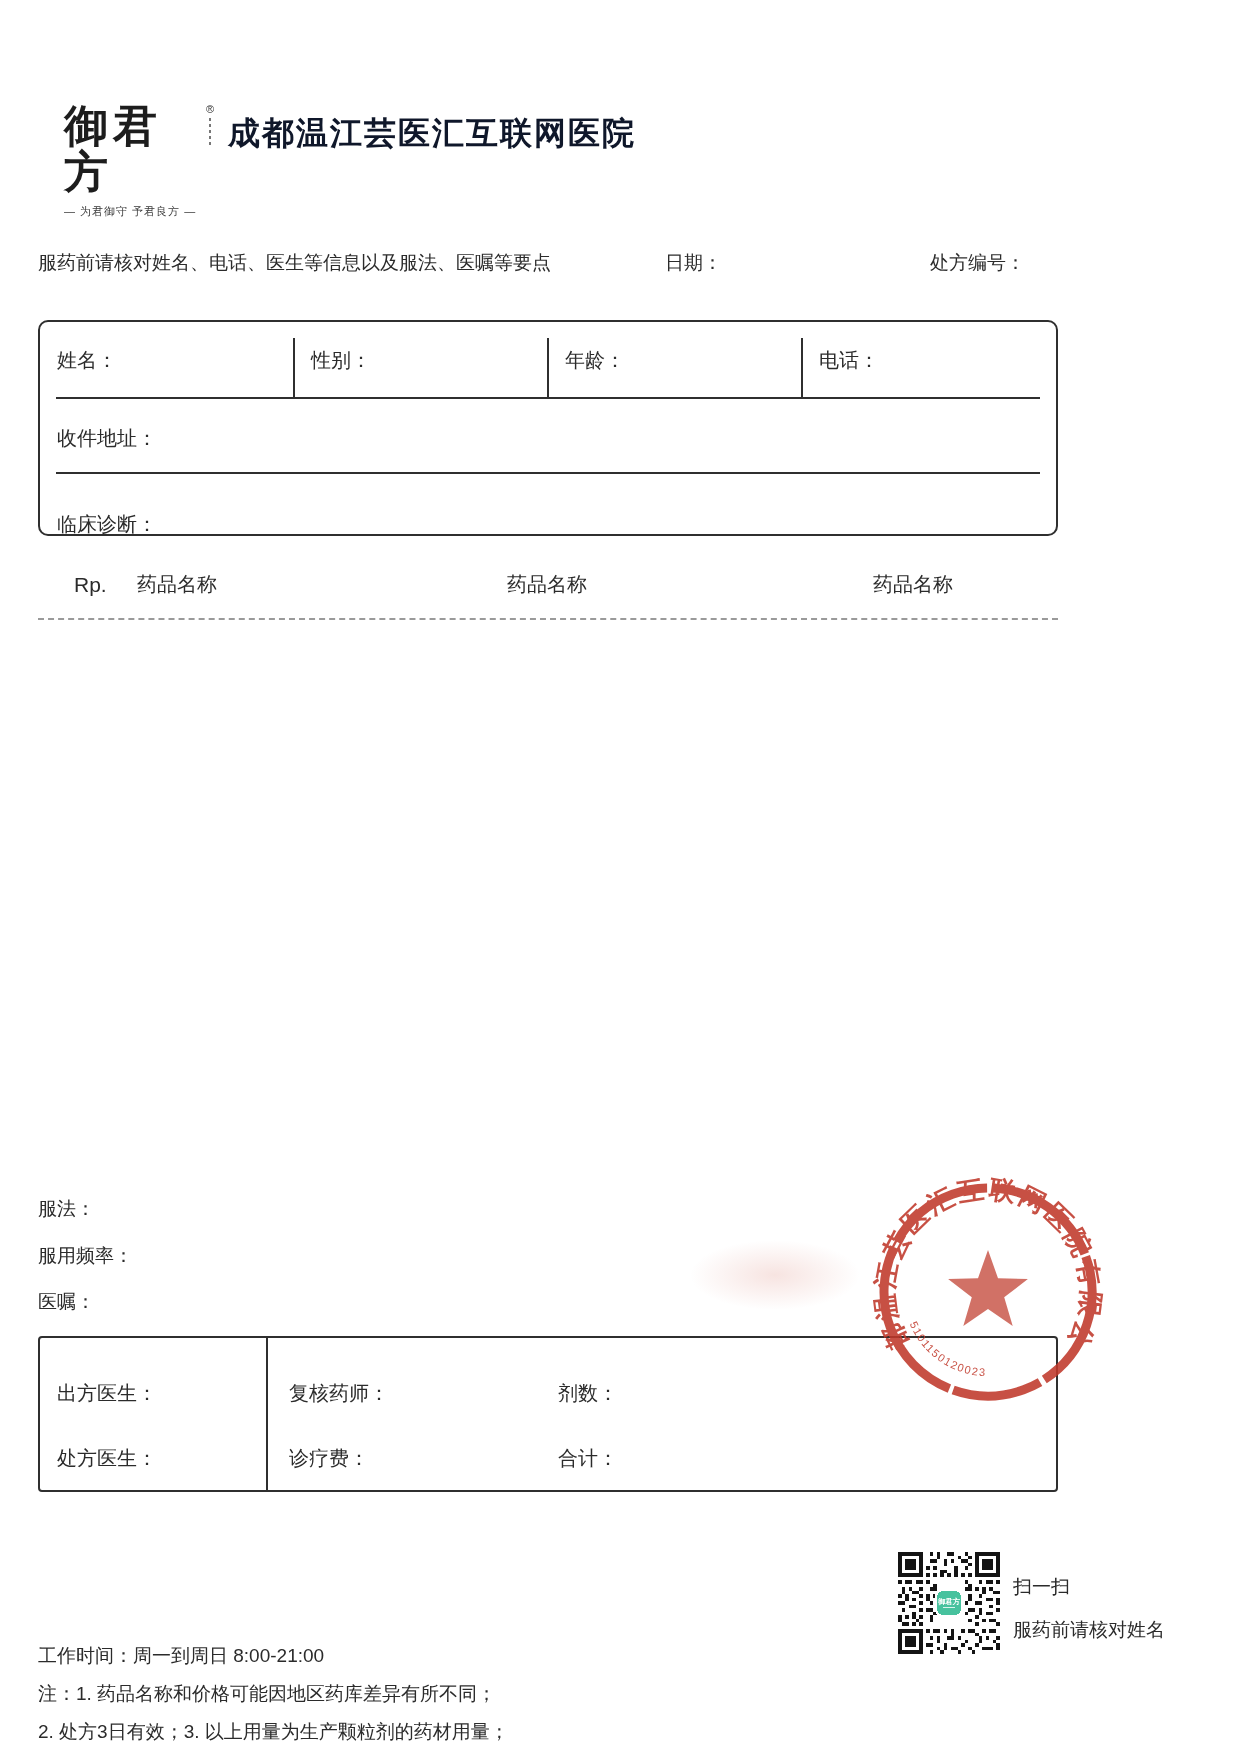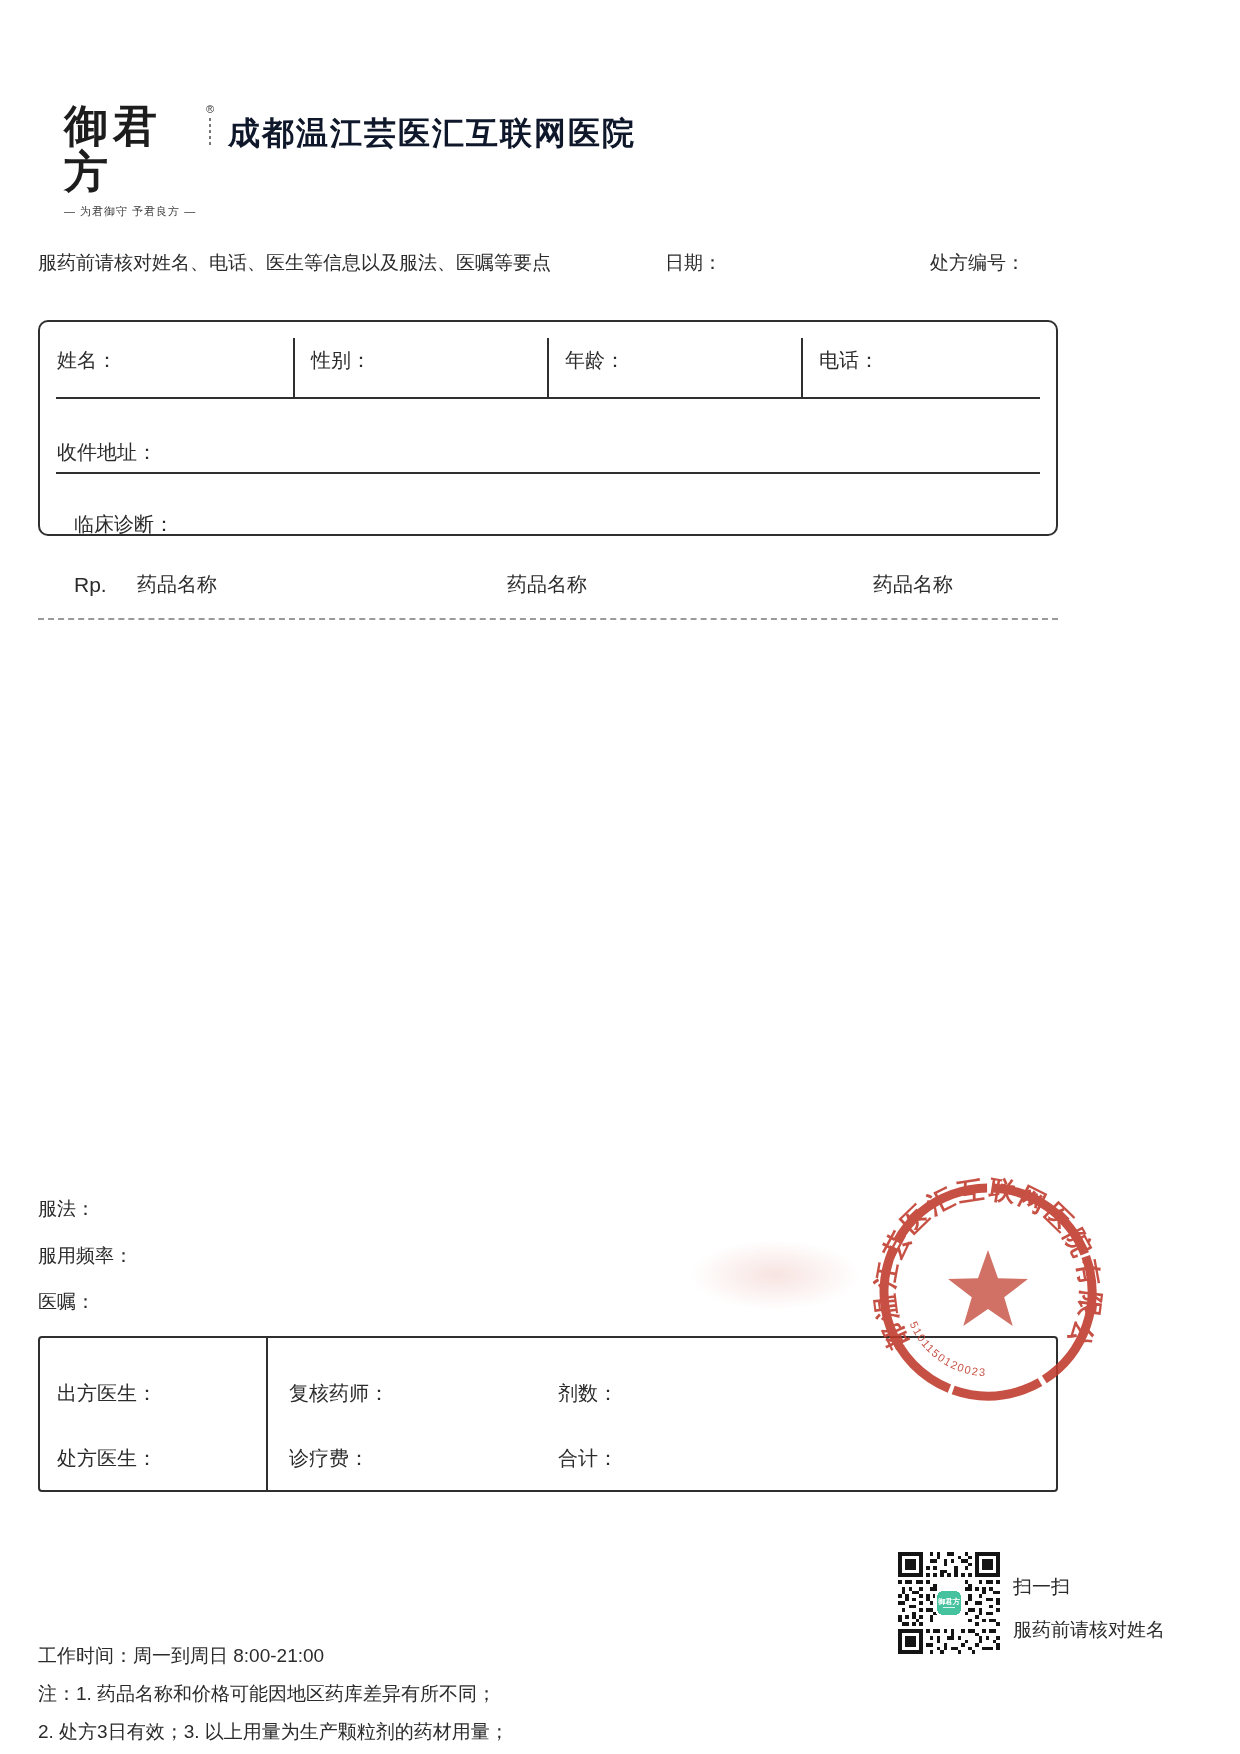--- a/index.html
+++ b/index.html
@@ -21,22 +21,22 @@
   .notice-text{position:absolute;left:0;top:0;}
   .date-label{position:absolute;left:627px;top:0;}
   .rxno-label{position:absolute;left:892px;top:0;}
   
   .patient-box{position:absolute;left:38px;top:320px;width:1020px;height:216px;border:2px solid #2f2f2f;border-radius:10px;box-sizing:border-box;font-size:20px;}
   .p-row1{display:flex;height:75px;position:relative;}
   .p-cell{flex:1;position:relative;display:flex;align-items:center;padding:2px 0 0 17px;box-sizing:border-box;}
   .p-cell + .p-cell::before{content:"";position:absolute;left:-1px;top:16px;bottom:0;width:2px;background:#2f2f2f;}
   .p-rule{position:absolute;left:16px;right:16px;height:2px;background:#2f2f2f;}
   .rule-1{top:75px;} .rule-2{top:150px;}
-  .p-row2{position:absolute;top:94px;left:0;right:0;height:73px;display:flex;align-items:center;padding-left:17px;box-sizing:border-box;}
-  .p-row3{position:absolute;top:152px;left:0;right:0;bottom:0;display:flex;align-items:center;padding-left:34px;box-sizing:border-box;margin-top:40px;}
+  .p-row2{position:absolute;top:80px;left:0;right:0;height:73px;display:flex;align-items:center;padding-left:17px;box-sizing:border-box;}
+  .p-row3{position:absolute;top:152px;left:0;right:0;bottom:0;display:flex;align-items:center;padding-left:17px;box-sizing:border-box;margin-top:40px;}
   
   .rp-row{position:absolute;left:38px;top:571px;width:1020px;height:28px;font-size:20px;}
   .rp-label{position:absolute;left:36px;top:2px;font-size:21px;}
   .drug-h1{position:absolute;left:99px;top:0;}
   .drug-h2{position:absolute;left:469px;top:0;}
   .drug-h3{position:absolute;left:835px;top:0;}
   .dashed-separator{position:absolute;left:38px;top:618px;width:1020px;height:0;border-top:2px dashed #9a9a9a;}
   
   .usage{position:absolute;left:38px;top:1176px;font-size:19px;}
   .usage div{position:absolute;left:0;white-space:nowrap;margin-top:20px;}

